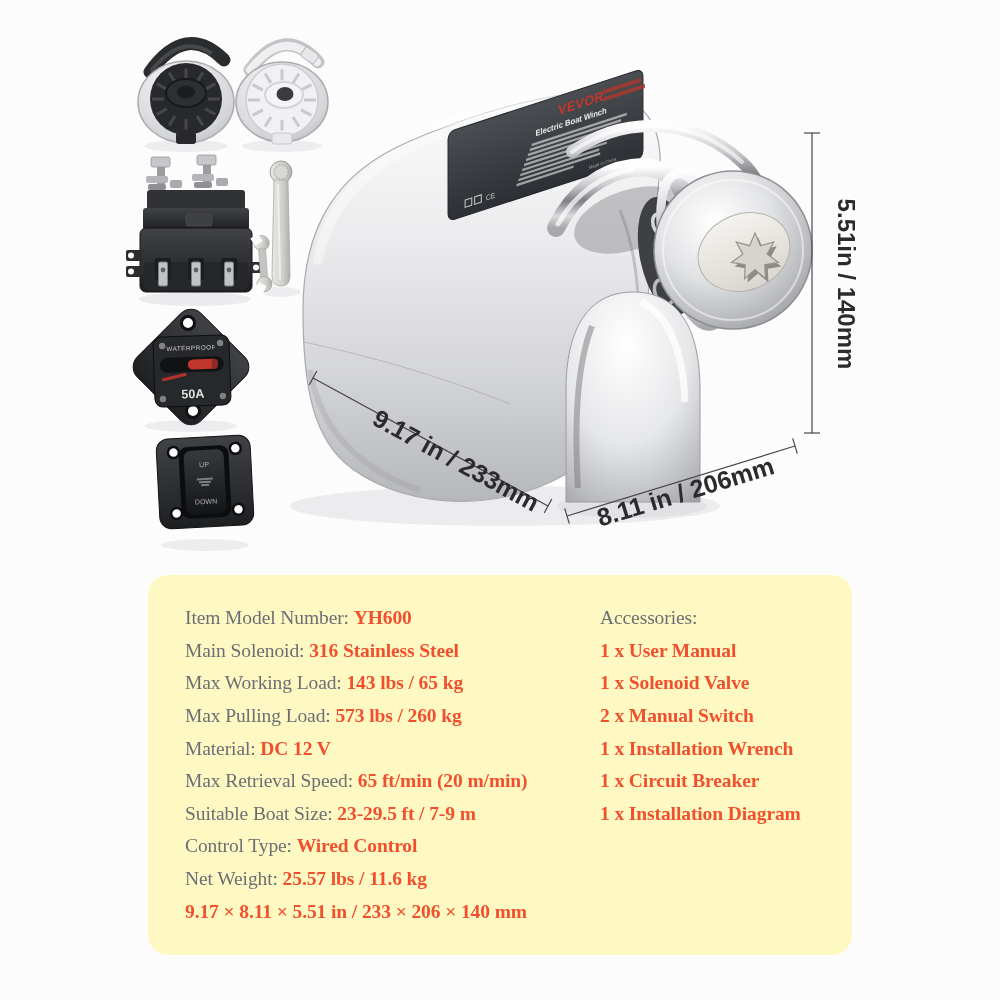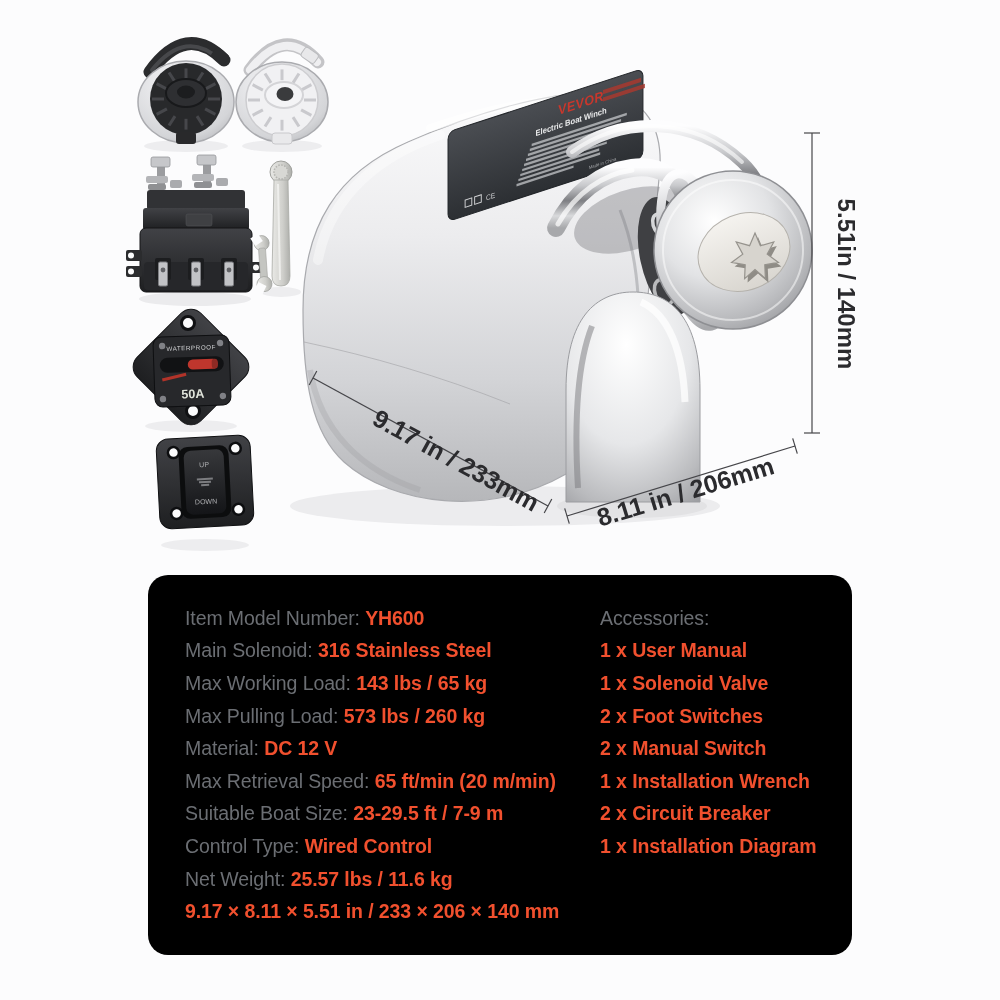--- a/index.html
+++ b/index.html
@@ -7,21 +7,21 @@
   .stage {
     position:relative; width:1000px; height:1000px;
     background:#fcfcfd; overflow:hidden;
   }
   .scene { position:absolute; left:0; top:0; }
   svg text { font-family:"Liberation Sans", sans-serif; }
 
   
   .panel {
     position:absolute; left:148px; top:575px; width:704px; height:380px;
-    background:#000000; border-radius:20px;
+    background:#fef9c3; border-radius:20px;font-family:Liberation Serif, serif;
   }
   .col-left  { position:absolute; left:37px;  top:27px; }
   .col-right { position:absolute; left:452px; top:27px; }
   .row {
     height:32.6px; display:flex; align-items:center;
     font-size:19.5px; white-space:pre; letter-spacing:-0.1px;
   }
   .lbl { color:#6b6e73; font-weight:400; }
   .val { color:#f1502e; font-weight:700; }
   .acc-item { color:#f1502e; font-weight:700; }
@@ -331,20 +331,19 @@
       <div class="row"><span class="lbl">Max Retrieval Speed: </span><span class="val">65 ft/min (20 m/min)</span></div>
       <div class="row"><span class="lbl">Suitable Boat Size: </span><span class="val">23-29.5 ft / 7-9 m</span></div>
       <div class="row"><span class="lbl">Control Type: </span><span class="val">Wired Control</span></div>
       <div class="row"><span class="lbl">Net Weight: </span><span class="val">25.57 lbs / 11.6 kg</span></div>
       <div class="row"><span class="val">9.17 × 8.11 × 5.51 in / 233 × 206 × 140 mm</span></div>
     </div>
     <div class="col-right">
       <div class="row"><span class="lbl">Accessories:</span></div>
       <div class="row"><span class="acc-item">1 x User Manual</span></div>
       <div class="row"><span class="acc-item">1 x Solenoid Valve</span></div>
-      <div class="row"><span class="acc-item">2 x Foot Switches</span></div>
       <div class="row"><span class="acc-item">2 x Manual Switch</span></div>
       <div class="row"><span class="acc-item">1 x Installation Wrench</span></div>
-      <div class="row"><span class="acc-item">2 x Circuit Breaker</span></div>
+      <div class="row"><span class="acc-item">1 x Circuit Breaker</span></div>
       <div class="row"><span class="acc-item">1 x Installation Diagram</span></div>
     </div>
   </div>
 </div>
 
 </body></html>

